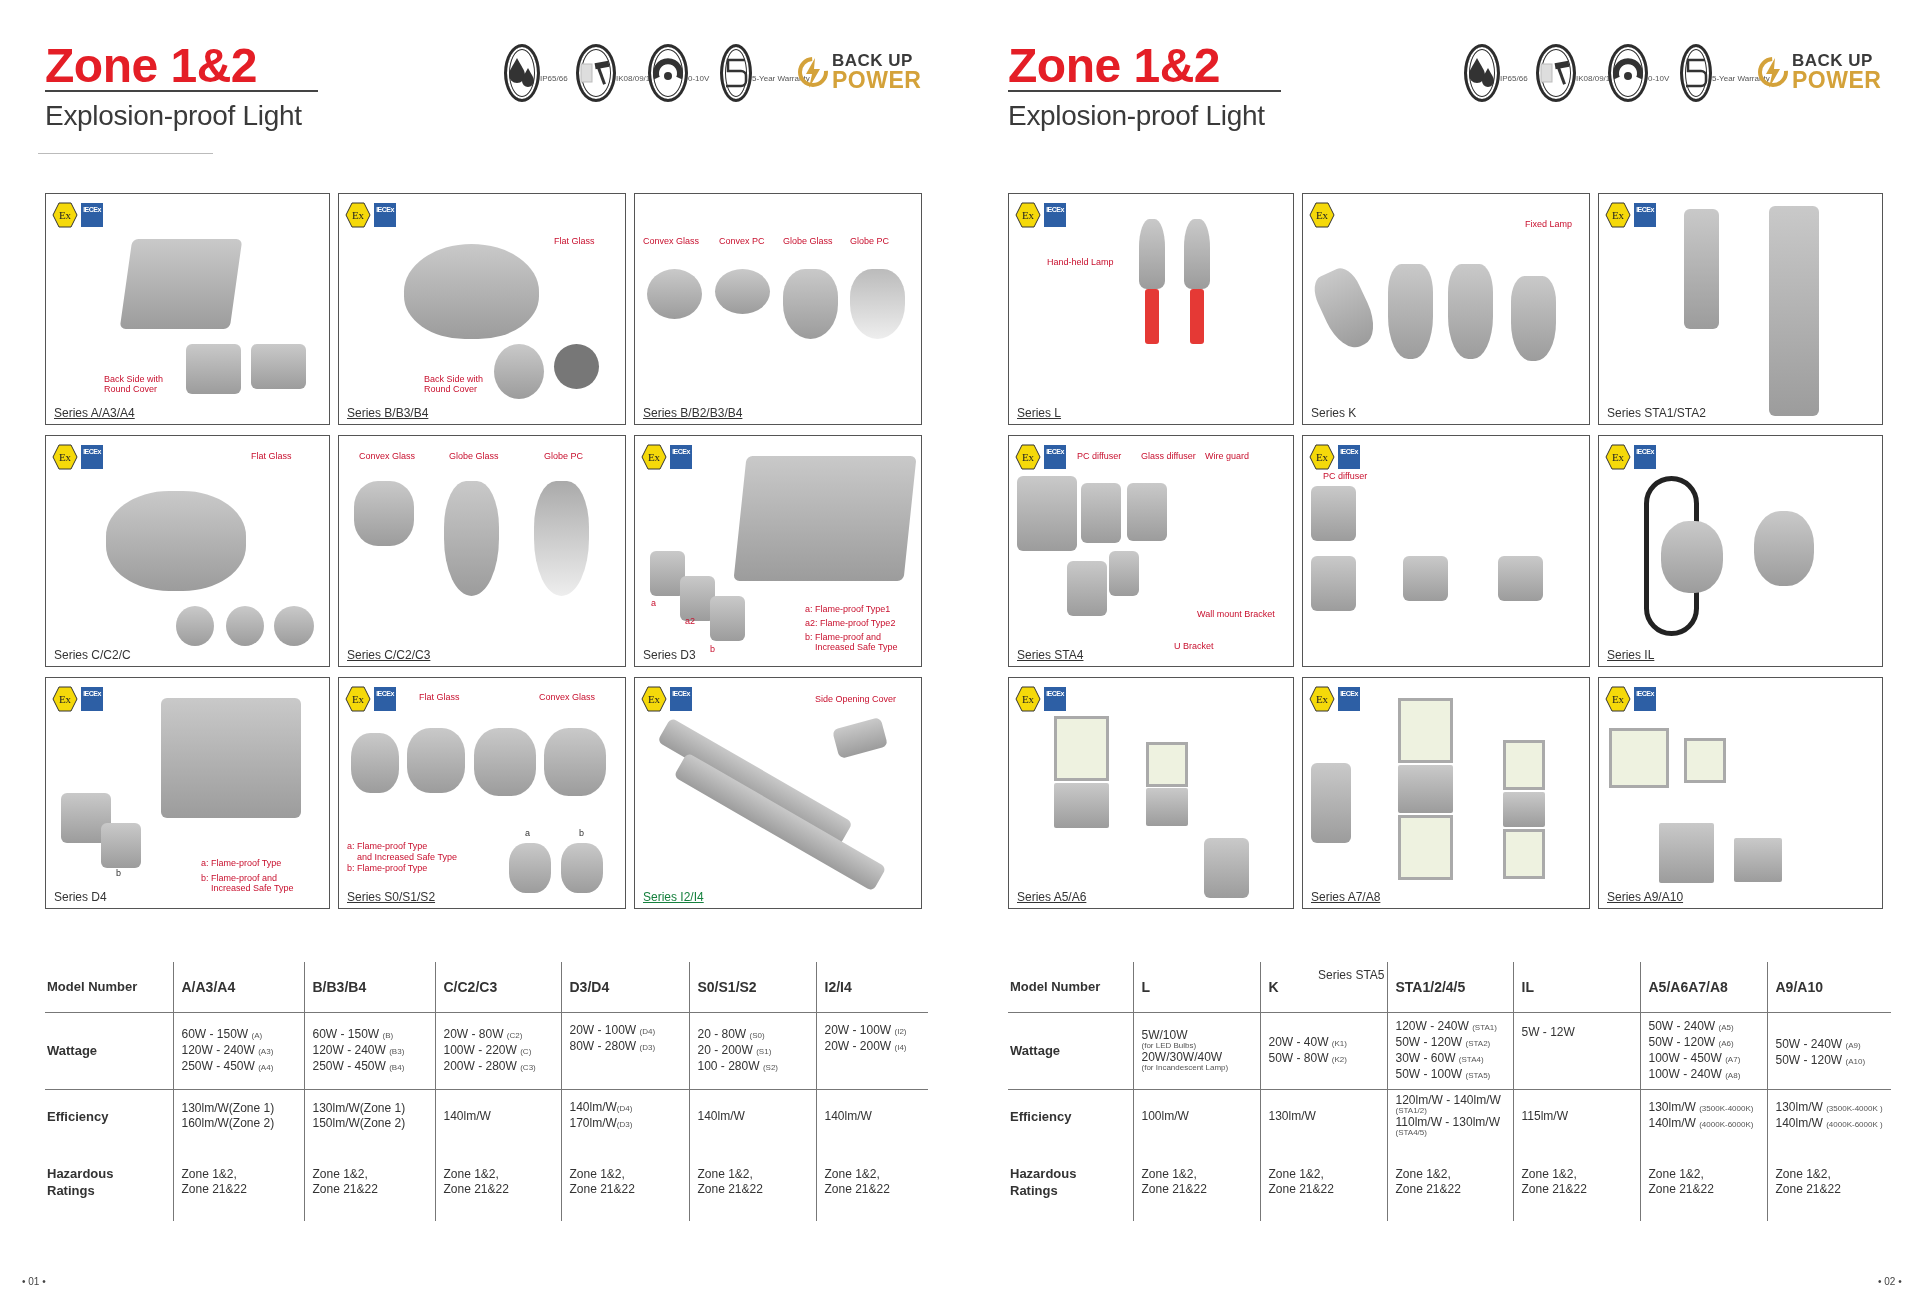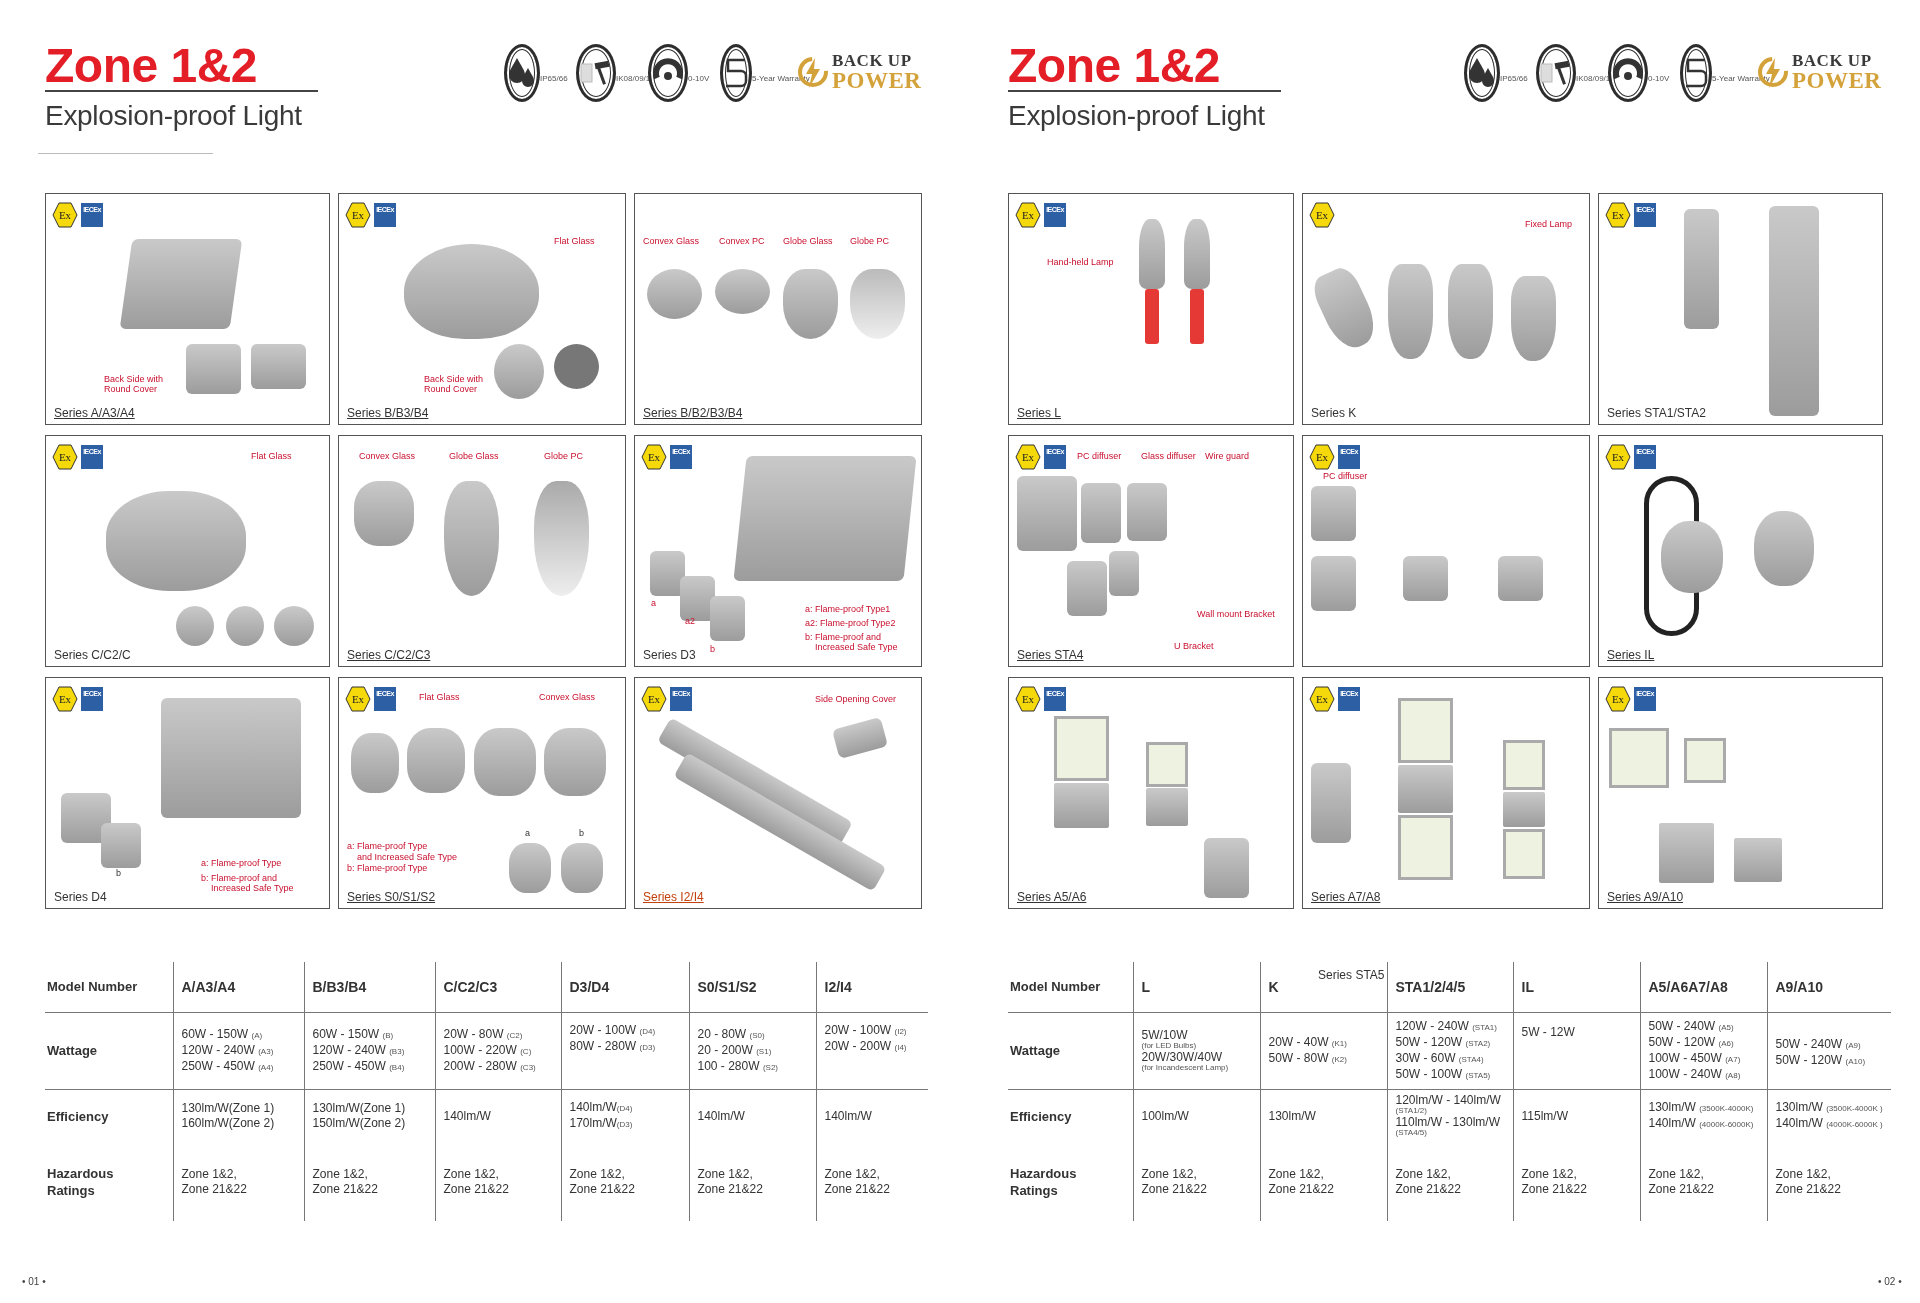--- a/index.html
+++ b/index.html
@@ -16,35 +16,35 @@
   .right .title-rule { left: 48px; width: 273px; }
   .subtitle { position: absolute; left: 45px; top: 100px; font-size: 28px; color: #3a3a3a; letter-spacing: -0.3px; }
   .right .subtitle { left: 48px; }
   .sub-rule { position: absolute; left: 38px; top: 153px; width: 175px; height: 1px; background: #bbb; }
 
   .features { position: absolute; left: 504px; top: 44px; display: flex; gap: 12px; align-items: flex-start; }
   .right .features { left: 504px; }
   .feature { width: 60px; display: flex; align-items: center; }
   .feature-circle { width: 58px; height: 58px; border: 3px solid #2d2d2d; border-radius: 50%; display: flex; align-items: center; justify-content: center; box-shadow: inset 0 0 0 2px #fff, inset 0 0 0 3px #2d2d2d; }
   .feature-label { margin-top: 10px; font-size: 8px; color: #555; white-space: nowrap; }
-  .brand { margin-left: 4px; display: flex; align-items: center; margin-top: 8px; font-family: Liberation Serif, serif; }
+  .brand { margin-left: 4px; display: flex; align-items: center; margin-top: 8px; }
   .brand-bolt { width: 34px; height: 40px; }
   .brand-text { display: flex; flex-direction: column; line-height: 1; margin-left: 2px; }
   .brand-top { font-size: 17px; font-weight: bold; color: #3a3a3a; letter-spacing: 0.5px; }
   .brand-bottom { font-size: 23px; font-weight: bold; color: #d4a23a; letter-spacing: 0.5px; }
 
   .grid { position: absolute; top: 193px; left: 45px; display: grid; grid-template-columns: 285px 288px 288px; grid-template-rows: 232px 232px 232px; column-gap: 8px; row-gap: 10px; text-decoration: underline; }
   .right .grid { left: 48px; grid-template-columns: 286px 288px 285px; }
   .cell { position: relative; border: 1.5px solid #555; background: #fff; overflow: hidden; }
   .badges { position: absolute; left: 6px; top: 8px; display: flex; gap: 3px; align-items: center; }
   .ex-badge { width: 26px; height: 26px; }
   .iec-badge { width: 22px; height: 24px; background: #2d5fa5; color: #fff; font-size: 7px; font-weight: bold; display: flex; align-items: flex-start; justify-content: center; padding-top: 3px; letter-spacing: -0.5px; }
   .series-label { position: absolute; left: 8px; bottom: 4px; font-size: 12px; color: #333; text-decoration: underline; }
   .series-label.plain { text-decoration: none; }
-  .series-label.red { color: #c2410c; }
+  .series-label.red { color: #15803d; }
   .note { position: absolute; font-size: 9px; color: #c8102e; line-height: 1.15; white-space: nowrap; }
   .fixture { position: absolute; background: linear-gradient(180deg, #c9c9c9, #9c9c9c); border-radius: 6px; }
 
   .spec-table { position: absolute; top: 962px; left: 45px; border-collapse: collapse; font-size: 12px; color: #333; }
   .right .spec-table { left: 48px; }
   .spec-table td, .spec-table th { vertical-align: middle; text-align: left; padding: 0 8px; }
   .spec-table th { font-size: 14px; font-weight: bold; height: 50px; color: #333; }
   .spec-table th.rowhead, .spec-table td.rowhead { font-weight: bold; font-size: 13px; padding-left: 2px; }
   .spec-table tr.wattage td { height: 77px; border-top: 1.5px solid #777; }
   .spec-table tr.efficiency td { height: 54px; border-top: 1.5px solid #777; }

